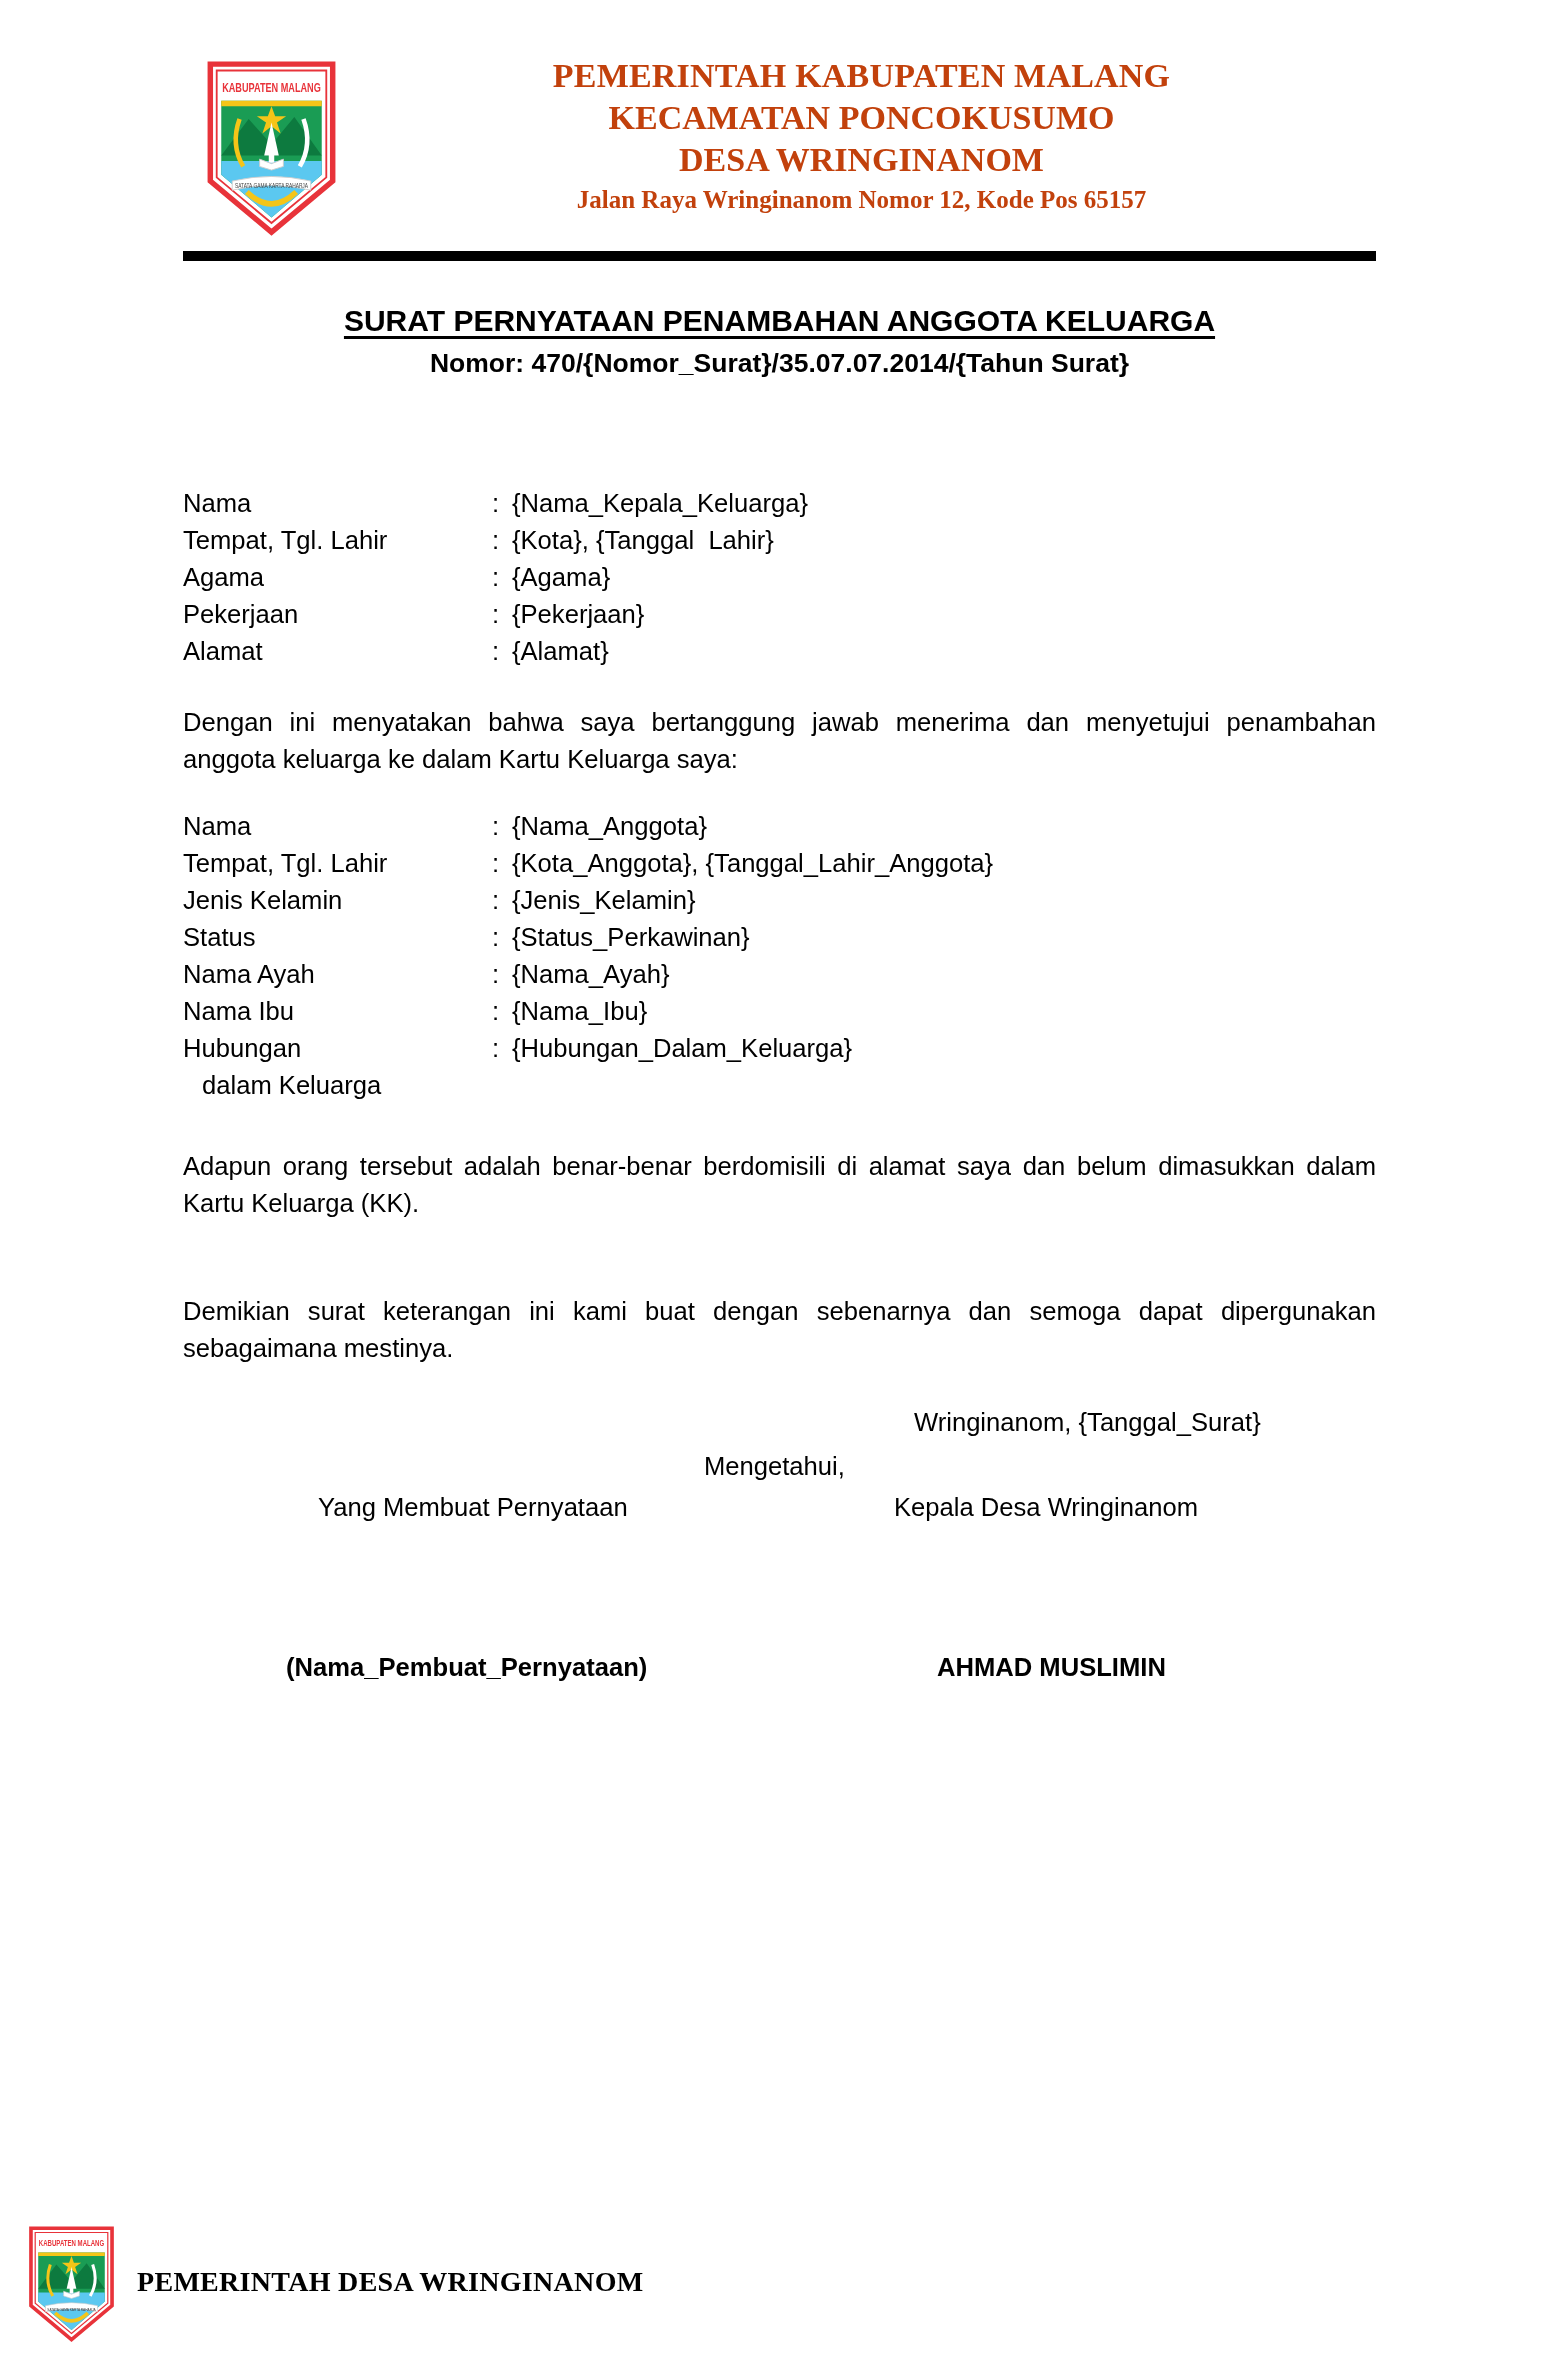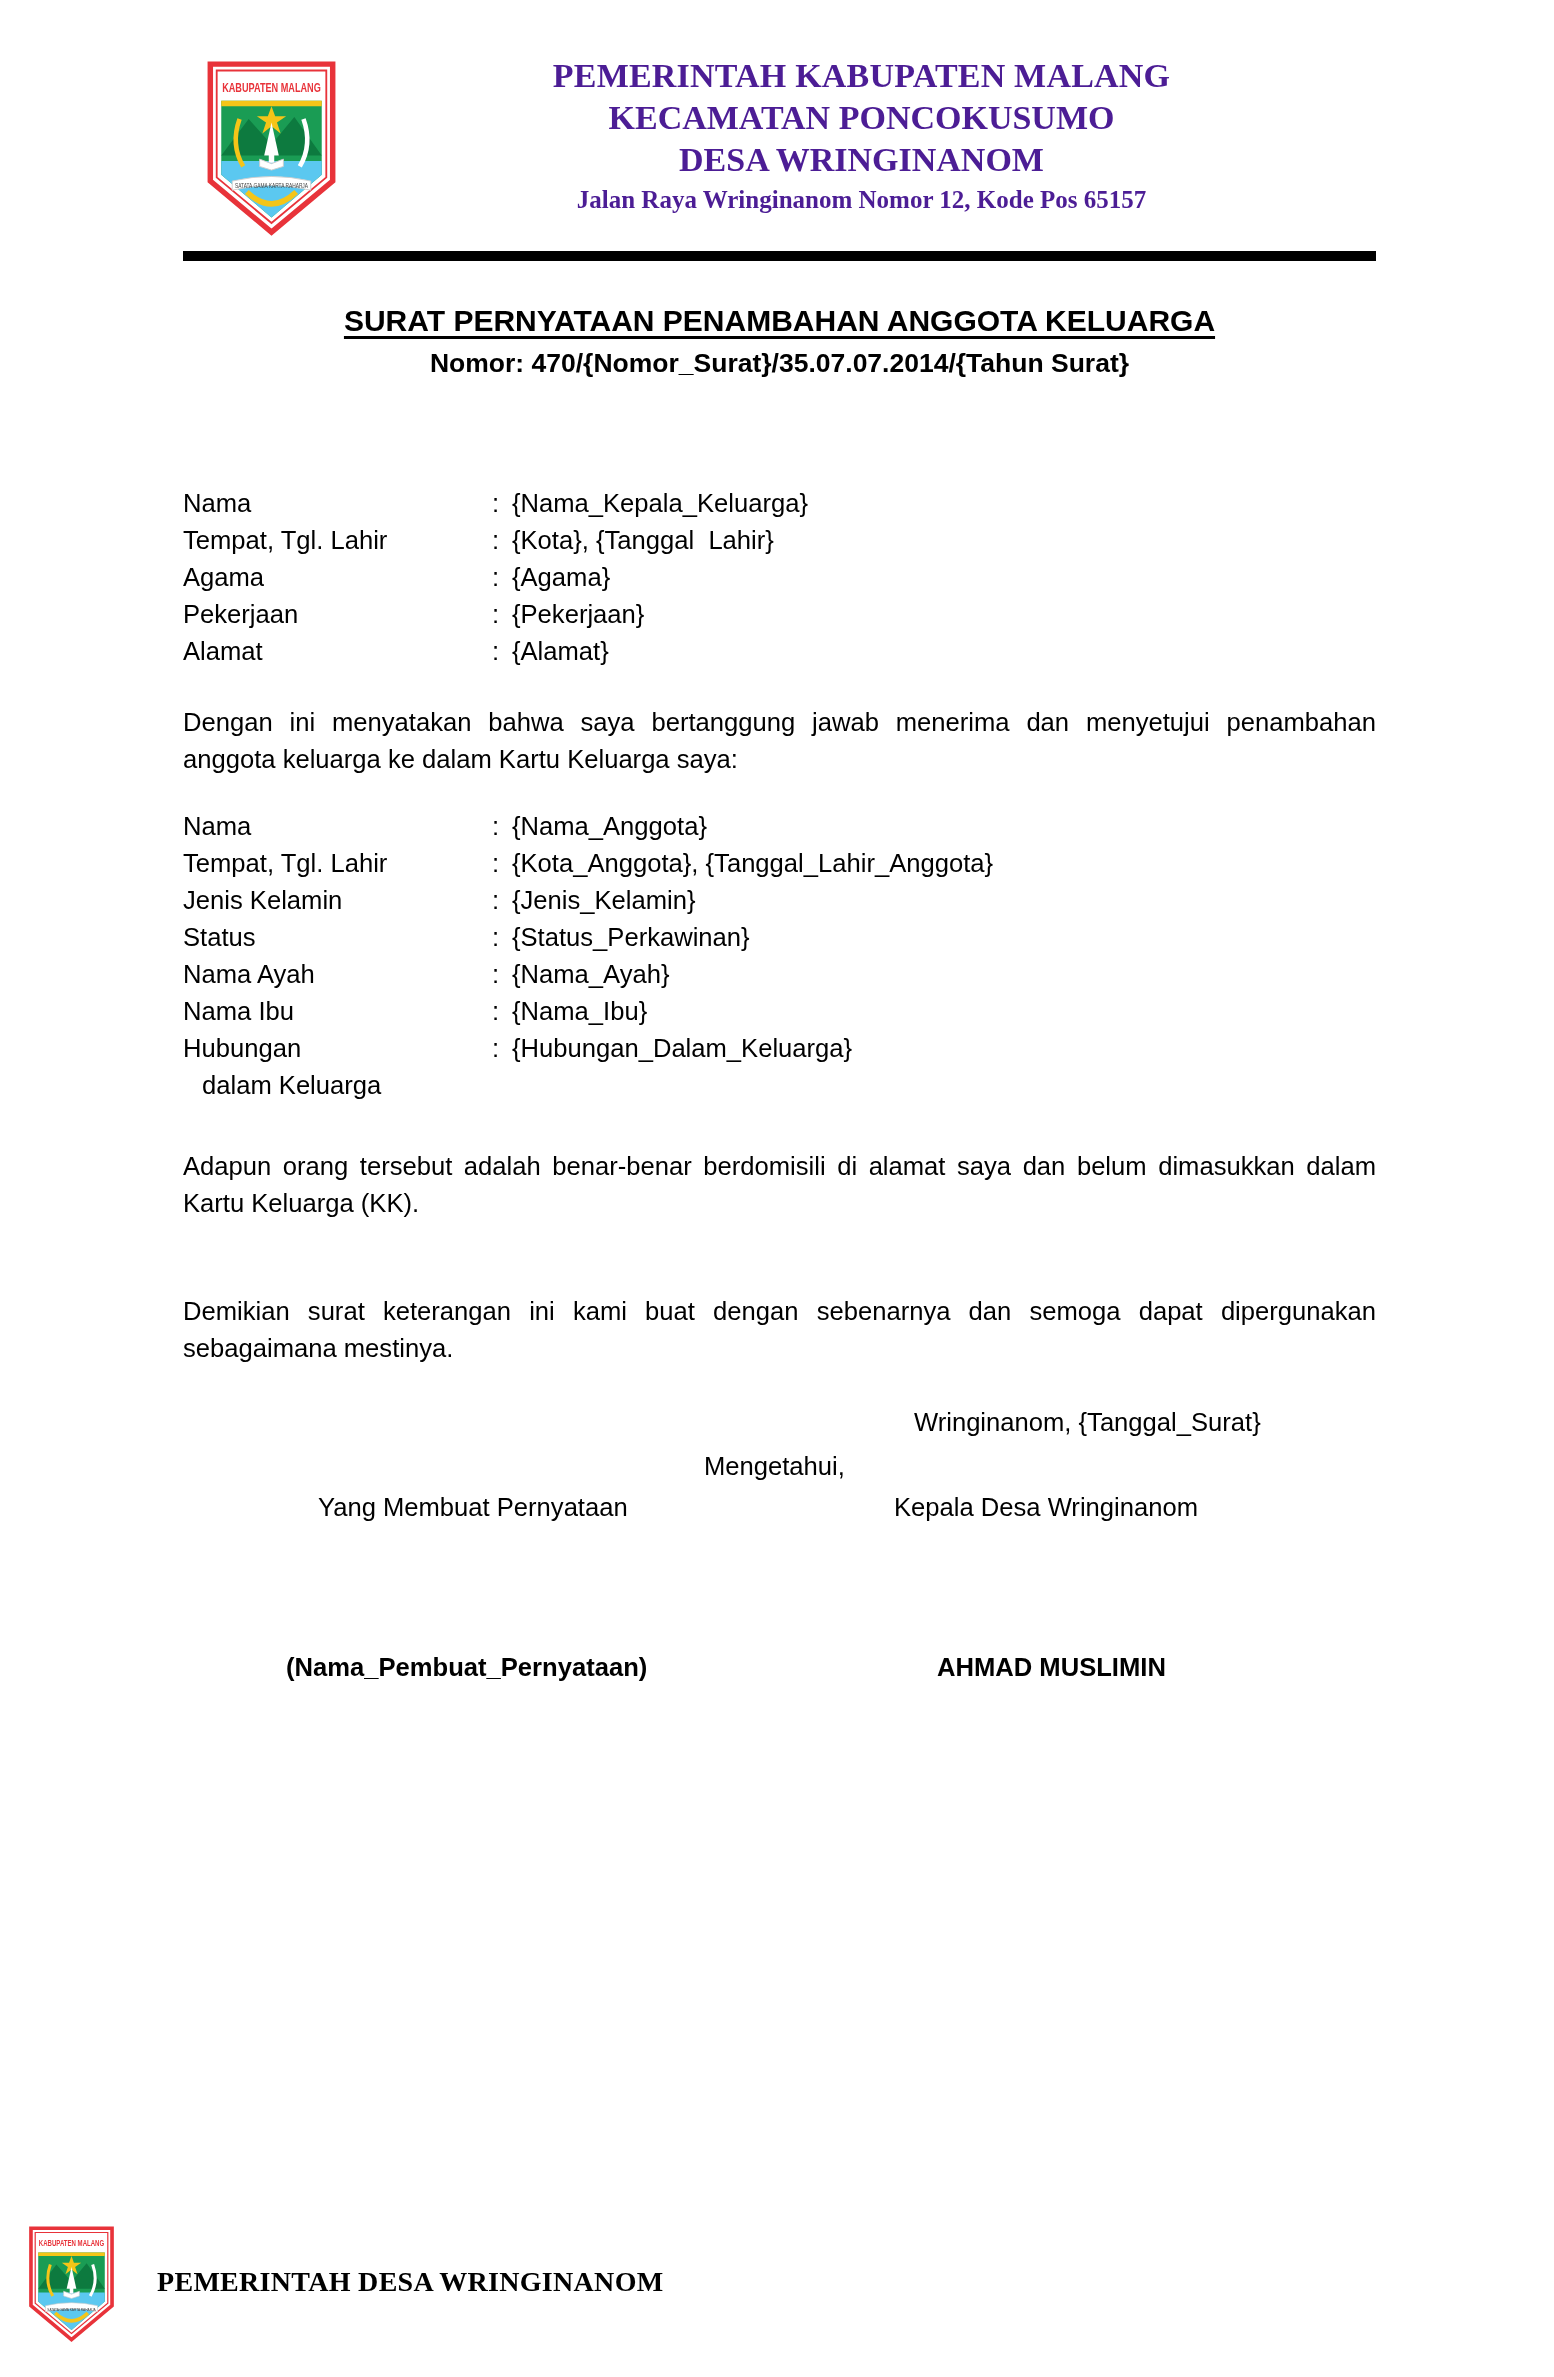--- a/index.html
+++ b/index.html
@@ -37,21 +37,21 @@
     height: 183px;
   }
   .kop-text {
     position: absolute;
     left: 163px;
     top: 9.1px;
     width: 1031px;
     text-align: center;
     font-family: "Liberation Serif", serif;
     font-weight: bold;
-    color: #4c1d95;
+    color: #c2410c;
   }
   .kop-line1 { font-size: 34px; line-height: 42px; letter-spacing: 0.2px; }
   .kop-line2 { font-size: 34px; line-height: 42px; }
   .kop-line3 { font-size: 34px; line-height: 42px; }
   .kop-line4 { font-size: 25px; line-height: 37px; }
 
   .kop-rule {
     position: absolute;
     left: 183px;
     top: 251px;
@@ -197,21 +197,20 @@
   }
   .footer-text {
     position: absolute;
     left: 137px;
     top: 71px;
     font-family: "Liberation Serif", serif;
     font-weight: bold;
     font-size: 28px;
     letter-spacing: 0.3px;
     white-space: nowrap;
-    margin-left: 20px;
   }
 
   
   .logo-svg { display: block; width: 100%; height: 100%; }
 </style>
 </head>
 <body>
 
 <div class="page">
 

